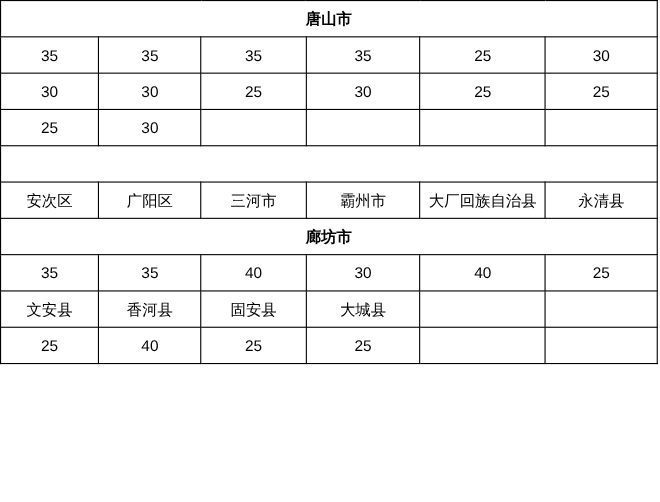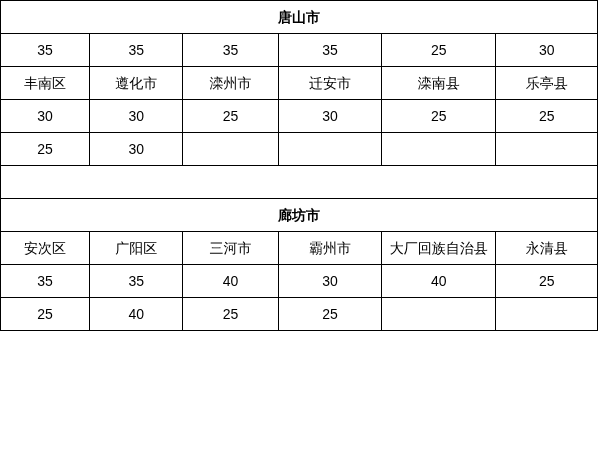--- a/index.html
+++ b/index.html
@@ -83,28 +83,20 @@
       </tr>
       <tr>
         <td class="value-cell">35</td>
         <td class="value-cell">35</td>
         <td class="value-cell">35</td>
         <td class="value-cell">35</td>
         <td class="value-cell">25</td>
         <td class="value-cell">30</td>
       </tr>
       <tr>
-        <td class="name-cell">丰南区</td>
-        <td class="name-cell">遵化市</td>
-        <td class="name-cell">滦州市</td>
-        <td class="name-cell">迁安市</td>
-        <td class="name-cell">滦南县</td>
-        <td class="name-cell">乐亭县</td>
-      </tr>
-      <tr>
         <td class="value-cell">30</td>
         <td class="value-cell">30</td>
         <td class="value-cell">25</td>
         <td class="value-cell">30</td>
         <td class="value-cell">25</td>
         <td class="value-cell">25</td>
       </tr>
       <tr>
         <td class="value-cell">25</td>
         <td class="value-cell">30</td>
@@ -112,37 +104,45 @@
         <td class="blank-cell"></td>
         <td class="blank-cell"></td>
         <td class="blank-cell"></td>
       </tr>
 
       <tr class="spacer-row">
         <td colspan="6"></td>
       </tr>
 
       <tr>
-        <td class="city-header" colspan="6">廊坊市</td>
-      </tr>
-      <tr>
         <td class="name-cell">安次区</td>
         <td class="name-cell">广阳区</td>
         <td class="name-cell">三河市</td>
         <td class="name-cell">霸州市</td>
         <td class="name-cell">大厂回族自治县</td>
         <td class="name-cell">永清县</td>
       </tr>
       <tr>
+        <td class="city-header" colspan="6">廊坊市</td>
+      </tr>
+      <tr>
         <td class="value-cell">35</td>
         <td class="value-cell">35</td>
         <td class="value-cell">40</td>
         <td class="value-cell">30</td>
         <td class="value-cell">40</td>
         <td class="value-cell">25</td>
+      </tr>
+      <tr>
+        <td class="name-cell">文安县</td>
+        <td class="name-cell">香河县</td>
+        <td class="name-cell">固安县</td>
+        <td class="name-cell">大城县</td>
+        <td class="blank-cell"></td>
+        <td class="blank-cell"></td>
       </tr>
       <tr>
         <td class="value-cell">25</td>
         <td class="value-cell">40</td>
         <td class="value-cell">25</td>
         <td class="value-cell">25</td>
         <td class="blank-cell"></td>
         <td class="blank-cell"></td>
       </tr>
     </tbody>

